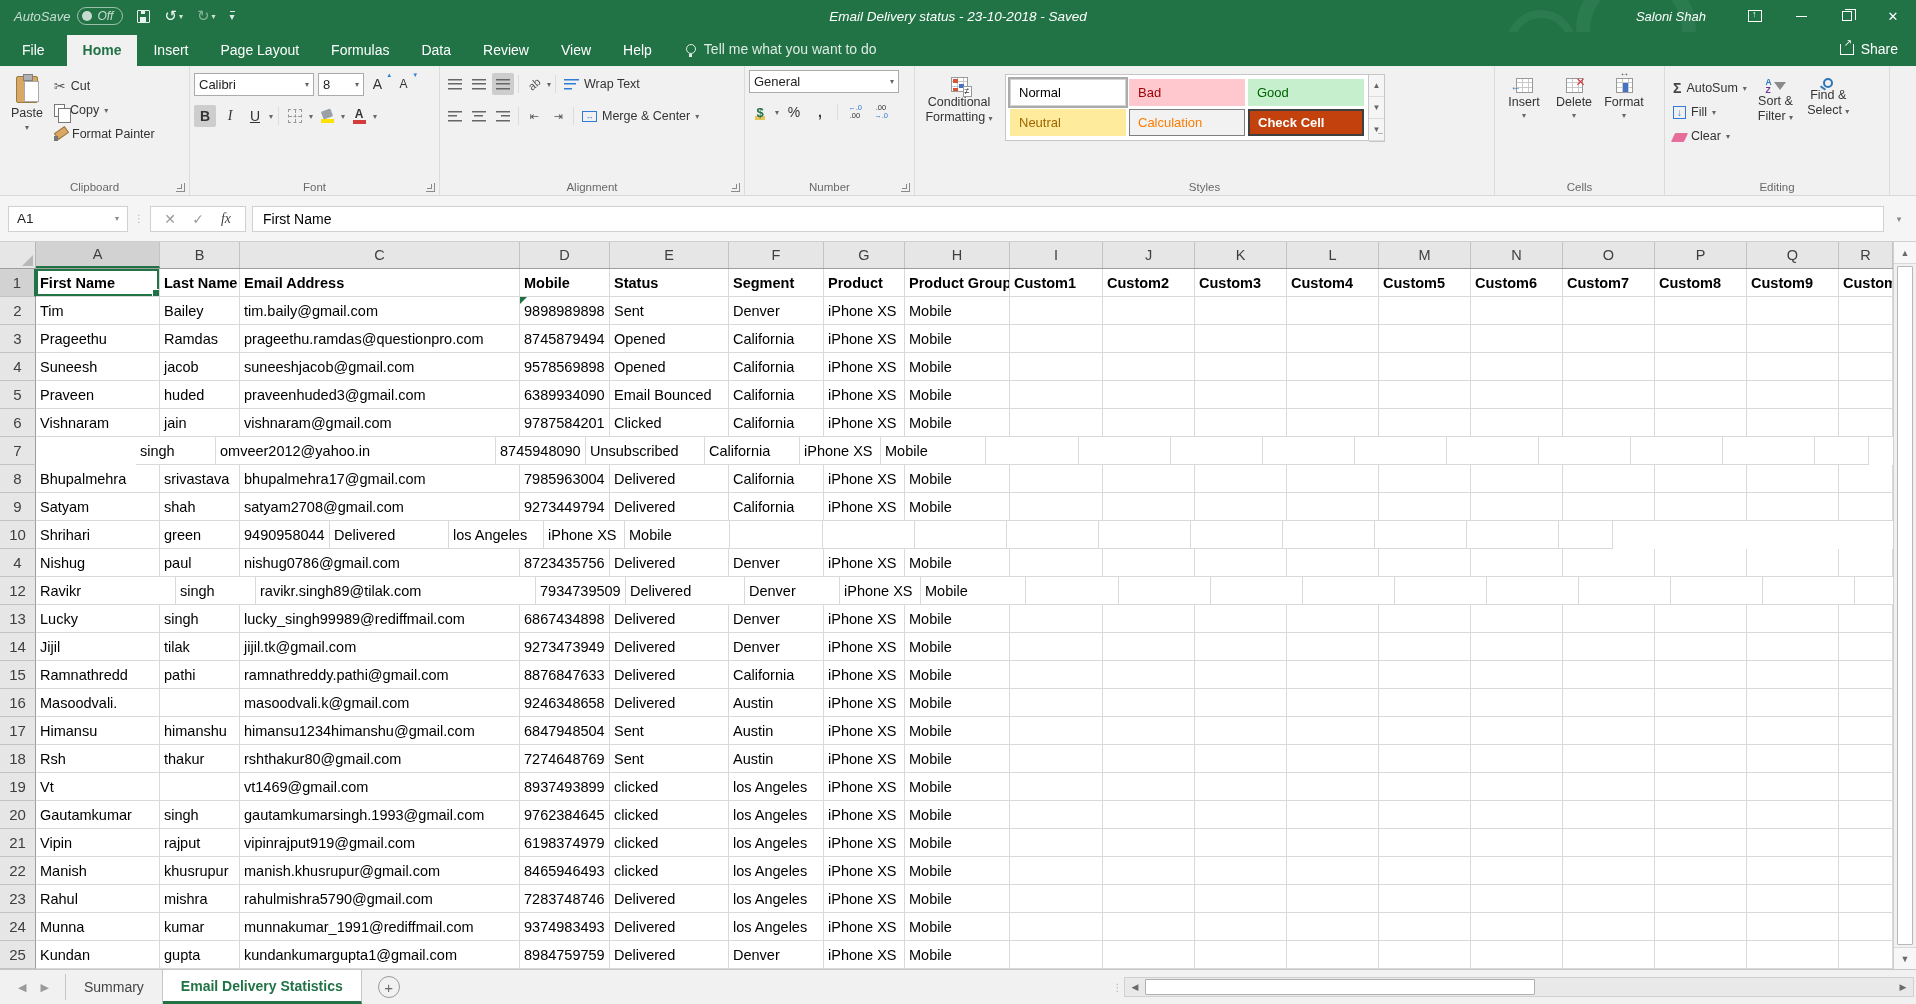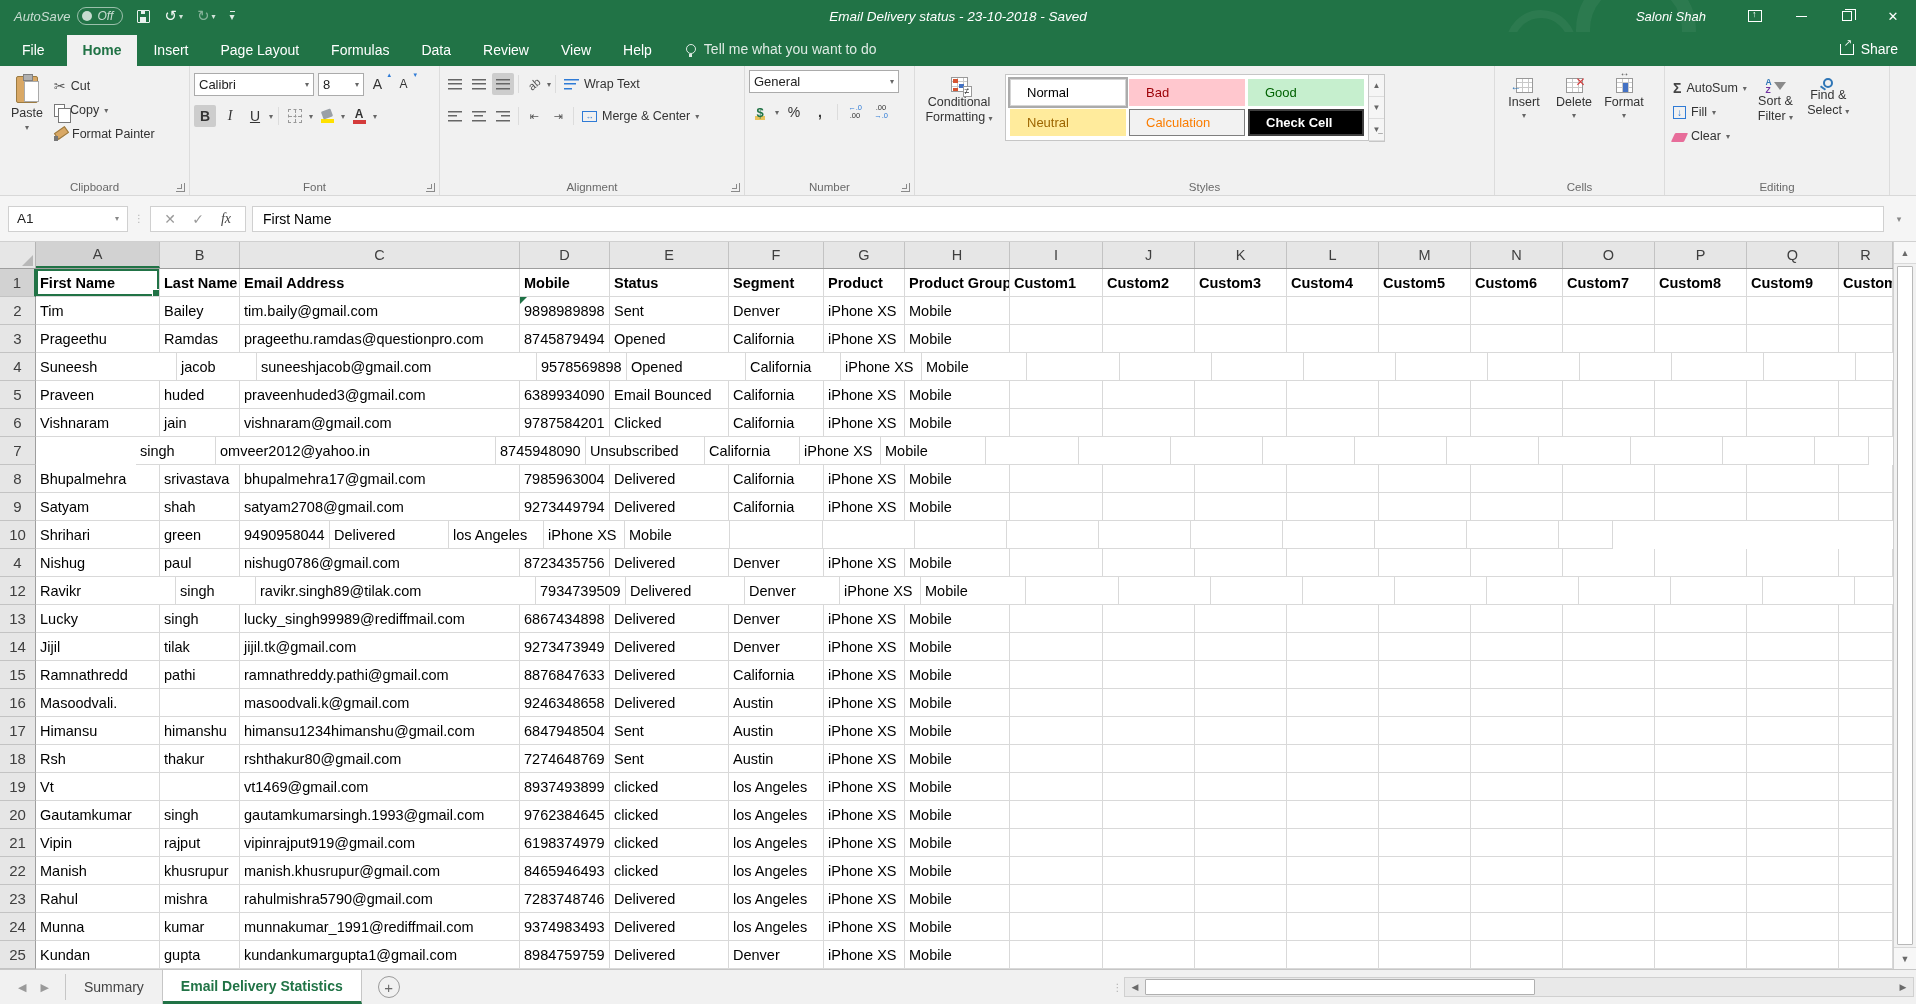--- a/index.html
+++ b/index.html
@@ -118,27 +118,27 @@
      repeating-linear-gradient(90deg,transparent 0 5px,#c9c9c9 5px 6px),
      repeating-linear-gradient(0deg,transparent 0 4px,#c9c9c9 4px 5px),#fff; position:relative; }
   .ic-cf:after { content:"≠"; position:absolute; right:-5px; bottom:-6px; background:#fff; border:1px solid #999; font-size:9px; line-height:9px; padding:0 1px; }
   .ic-fat { width:17px; height:15px; border:1px solid #999; background:
      linear-gradient(#bdd7ee,#bdd7ee) 0 0/100% 5px no-repeat,
      repeating-linear-gradient(90deg,transparent 0 5px,#c9c9c9 5px 6px),
      repeating-linear-gradient(0deg,transparent 0 4px,#c9c9c9 4px 5px),#fff; position:relative; }
   .ic-fat:after { content:""; position:absolute; right:-4px; bottom:-4px; width:0; height:0; border-left:9px solid #2f7bd6; border-top:9px solid transparent; transform:rotate(90deg); }
   .stylebtn { display:flex; flex-direction:column; align-items:center; gap:3px; width:80px; padding-top:7px; font-size:12.5px; color:#333; line-height:15px; text-align:center; }
   .gallery { display:grid; grid-template-columns:repeat(3,116px); grid-auto-rows:27px; gap:3px; background:#fff; border:1px solid #c6c6c6; padding:4px; margin:4px 0 0 6px; align-self:flex-start; }
-  .chip { display:flex; align-items:center; padding:0 16px; font-size:13px; border:1px solid transparent; }
+  .chip { display:flex; align-items:center; padding:0 8px; font-size:13px; border:1px solid transparent; }
   .chip-normal { background:#fff; border:1px solid #d4d4d4; outline:2px solid #ababab; outline-offset:0; color:#000; }
   .chip-bad { background:#ffc7ce; color:#9c0006; }
   .chip-good { background:#c6efce; color:#006100; }
   .chip-neutral { background:#ffeb9c; color:#9c6500; }
   .chip-calc { background:#f2f2f2; color:#fa7d00; border:1px solid #7f7f7f; }
-  .chip-check { background:#000000; color:#fff; border:2px solid #3f3f3f; font-weight:bold; }
+  .chip-check { background:#c2410c; color:#fff; border:2px solid #3f3f3f; font-weight:bold; }
   .gal-ctrl { display:flex; flex-direction:column; border:1px solid #c6c6c6; border-left:none; margin-top:4px; align-self:flex-start; height:68px; width:16px; background:#f5f5f5; }
   .gal-ctrl span { flex:1; display:flex; align-items:center; justify-content:center; font-size:8px; color:#666; border-bottom:1px solid #ddd; }
   
   .ic-grid { width:17px; height:15px; border:1px solid #999; background:
      repeating-linear-gradient(90deg,transparent 0 5px,#c9c9c9 5px 6px),
      repeating-linear-gradient(0deg,transparent 0 4px,#c9c9c9 4px 5px),#fff; position:relative; }
   .ic-grid.ins:after { content:"←"; position:absolute; left:-6px; top:1px; color:#2e75b6; font-size:11px; font-weight:bold; }
   .ic-grid.del:after { content:"✕"; position:absolute; right:-4px; top:-4px; color:#d43b3b; font-size:12px; font-weight:bold; }
   .ic-grid.fmt { background:
      linear-gradient(#4472c4,#4472c4) 6px 4px/5px 11px no-repeat,
@@ -581,21 +581,21 @@
           <div class="cell" style="width: 92px;"></div>
           <div class="cell" style="width: 92px;"></div>
           <div class="cell" style="width: 92px;"></div>
           <div class="cell" style="width: 92px;"></div>
           <div class="cell" style="width: 92px;"></div>
           <div class="cell" style="width: 92px;"></div>
           <div class="cell" style="width: 54px;"></div>
         </div>
         <div class="grow">
           <div class="rowh">4</div>
-          <div class="cell" style="width: 141px;">Suneesh</div>
+          <div class="cell" style="width: 124px;">Suneesh</div>
           <div class="cell" style="width: 80px;">jacob</div>
           <div class="cell" style="width: 280px;">suneeshjacob@gmail.com</div>
           <div class="cell" style="width: 90px;">9578569898</div>
           <div class="cell" style="width: 119px;">Opened</div>
           <div class="cell" style="width: 95px;">California</div>
           <div class="cell" style="width: 81px;">iPhone XS</div>
           <div class="cell" style="width: 105px;">Mobile</div>
           <div class="cell" style="width: 93px;"></div>
           <div class="cell" style="width: 92px;"></div>
           <div class="cell" style="width: 92px;"></div>

